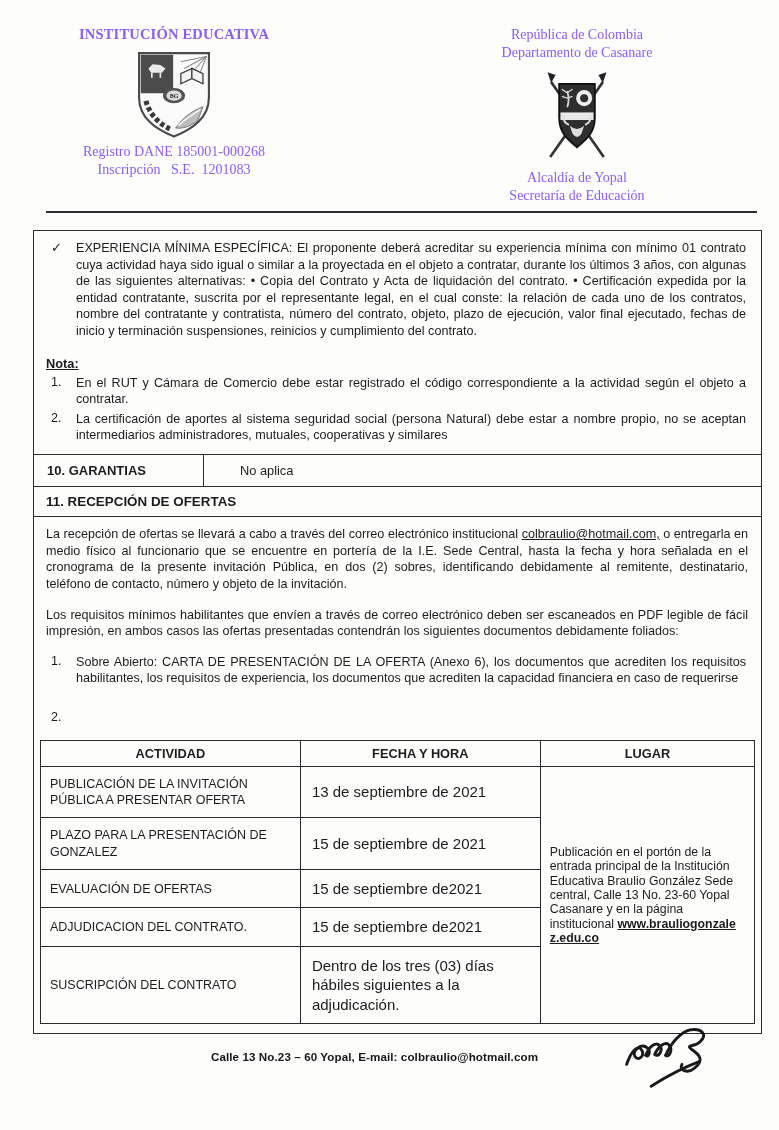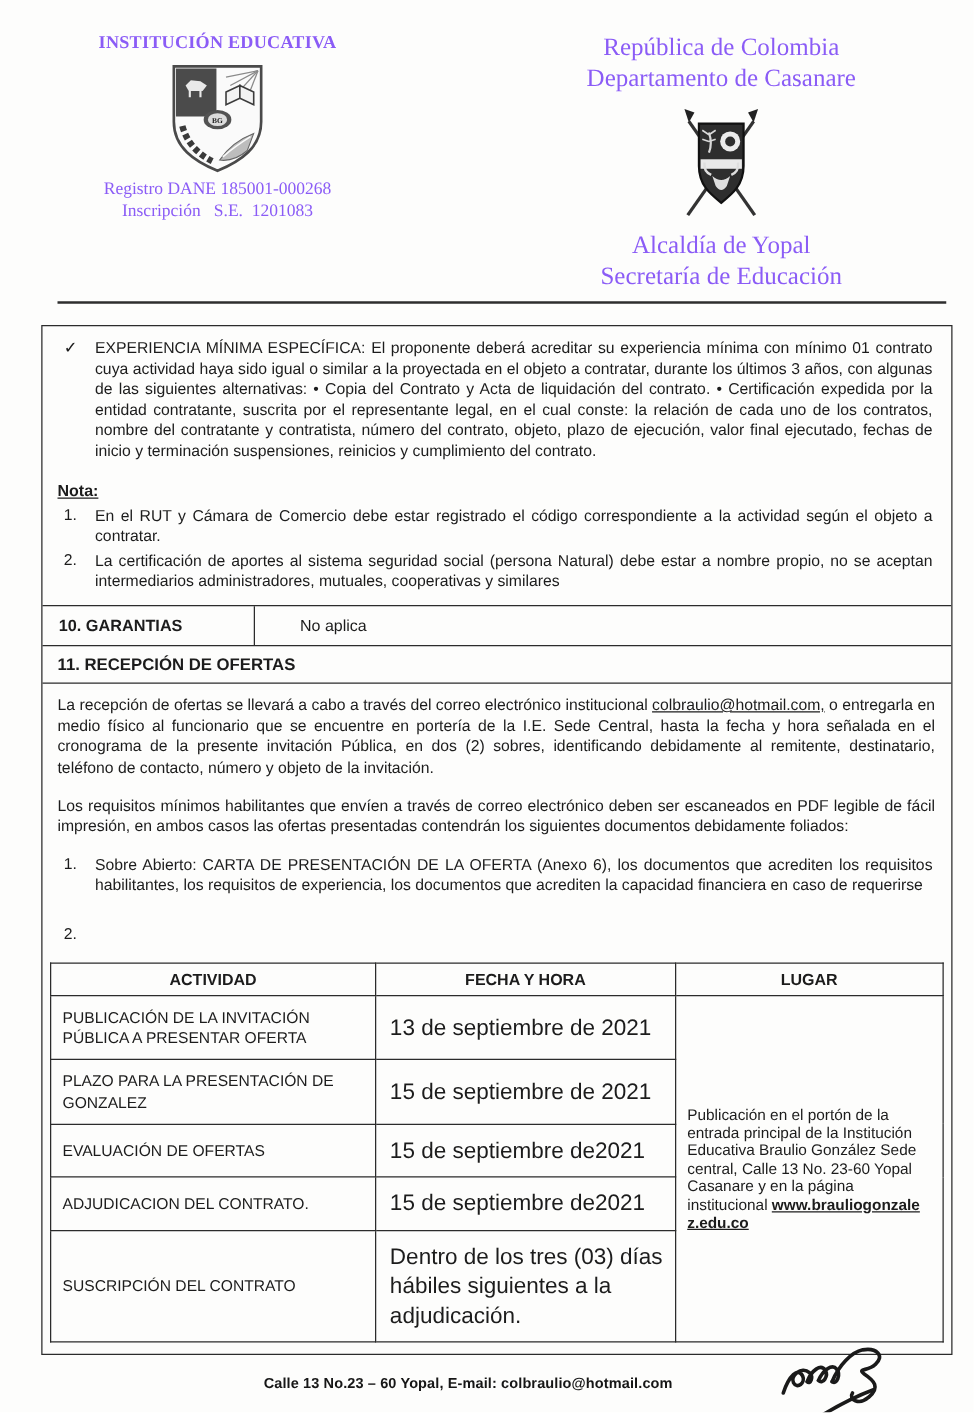--- a/index.html
+++ b/index.html
@@ -12,21 +12,21 @@
     color:#1c1c1c;
     overflow:hidden;
   }
   
   .header{ display:flex; justify-content:space-between; padding:26px 86px 0 46px; }
   .hdr-col{ text-align:center; font-family:"Liberation Serif", serif; color:#8b5cf6; }
   .hdr-left{ width:256px; }
   .hdr-right{ width:232px; }
   .inst-1{ font-size:14.5px; font-weight:bold; letter-spacing:.2px; }
   .inst-2{ font-size:15px; font-weight:bold; font-style:italic; letter-spacing:.3px; }
-  .hdr-line{ font-size:20px; line-height:1.25; }
+  .hdr-line{ font-size:14px; line-height:1.25; }
   .logo{ display:block; margin:5px auto 3px auto; }
   .reg-line{ font-size:14px; line-height:1.3; }
   .ws-pre{ white-space:pre; }
   .hdr-rule{ margin:7px 22px 0 46px; border-top:2.4px solid #2e2e2e; }
 
   
   .main-box{ margin:17px 17px 0 33px; width:729px; border:1.6px solid #2b2b2b; background:#fdfdfc; }
   .cell{ padding:9px 13px 10px 12px; }
   .body-txt{ font-size:12.6px; line-height:1.32; text-align:justify; }
 
@@ -52,21 +52,21 @@
   .cell-rec p{ margin-bottom:14px; }
   .underline{ text-decoration:underline; }
   .sobres .num-item{ margin-top:9px; }
 
   
   .cell-crono{ padding:6px 6px 9px 6px; }
   table.crono{ width:100%; border-collapse:collapse; table-layout:fixed; }
   table.crono th, table.crono td{ border:1.6px solid #2b2b2b; vertical-align:middle; }
   table.crono th{ font-size:12.8px; font-weight:bold; text-align:center; padding:5px 4px; }
   td.act{ font-size:12.5px; padding:9px 6px 9px 9px; line-height:1.3; }
-  td.fecha{ font-size:18px; padding:9px 6px 9px 11px; line-height:1.3; }
+  td.fecha{ font-size:15px; padding:9px 6px 9px 11px; line-height:1.3; }
   td.lugar{ font-size:12.3px; padding:8px 9px; line-height:1.17; vertical-align:middle; }
   .lugar-url{ font-weight:bold; text-decoration:underline; word-break:break-all; }
   .col-act{ width:36.4%; } .col-fecha{ width:33.6%; } .col-lugar{ width:30%; }
 
   
   .footer{ position:relative; margin-top:16px; height:90px; }
   .footer-text{ text-align:center; font-size:11.6px; font-weight:bold; color:#161616;
                 letter-spacing:.1px; padding-right:30px; }
   .signature{ position:absolute; right:38px; top:-28px; }
 </style>

